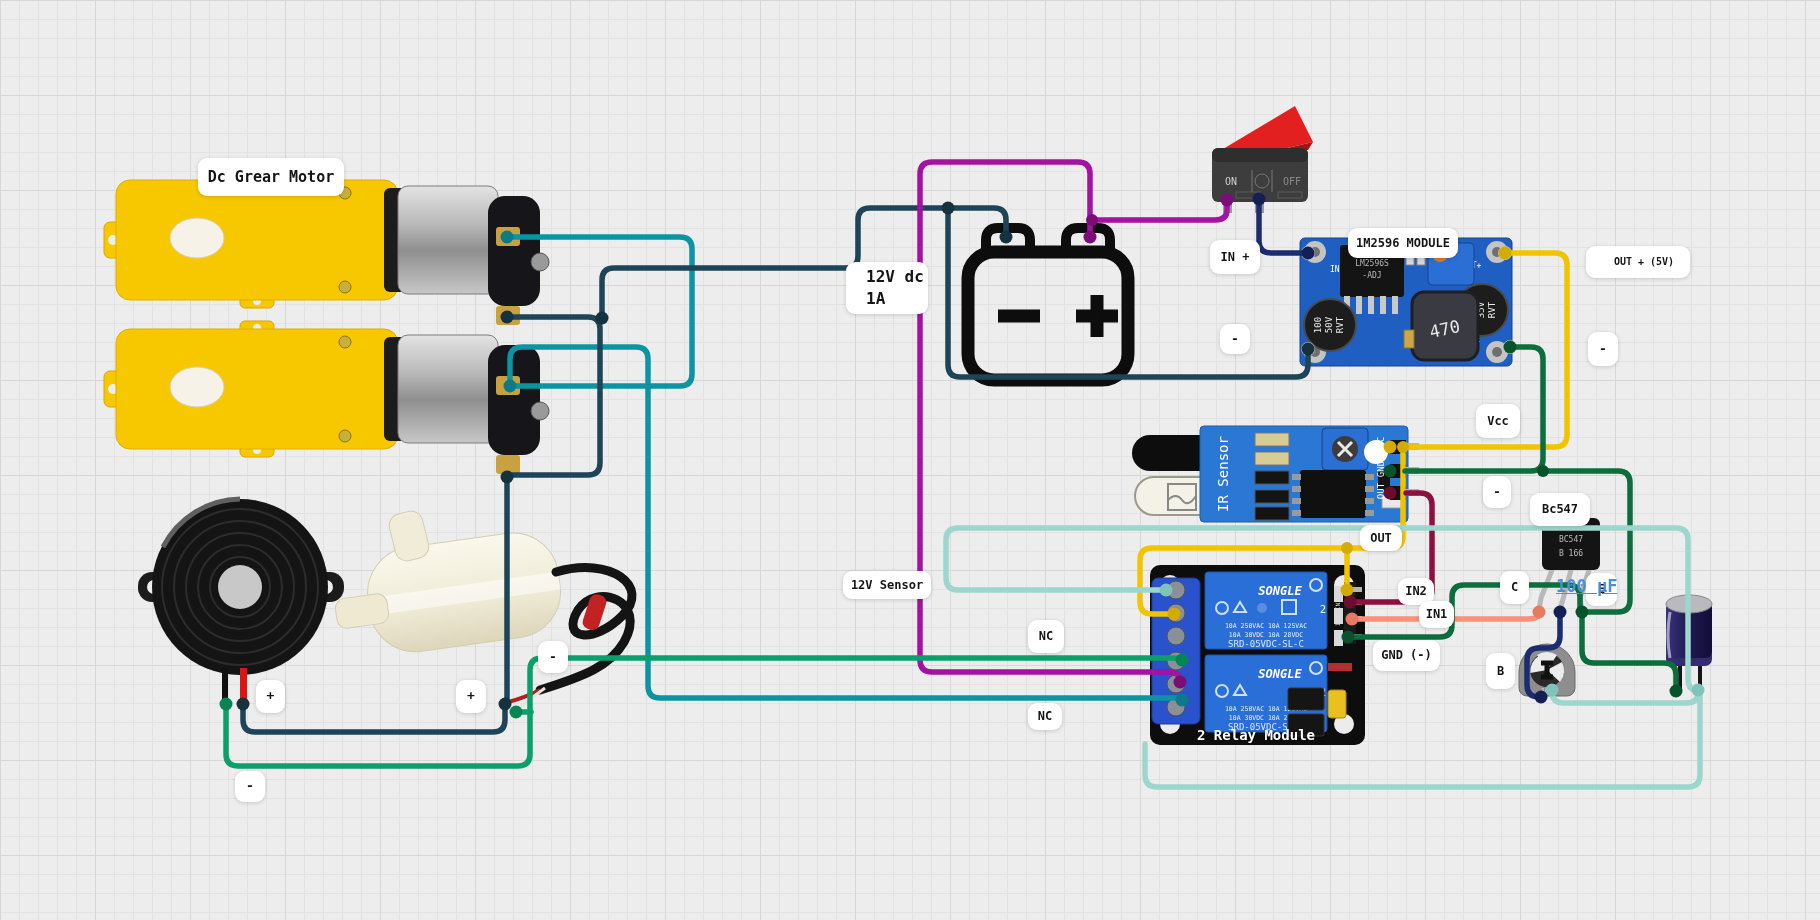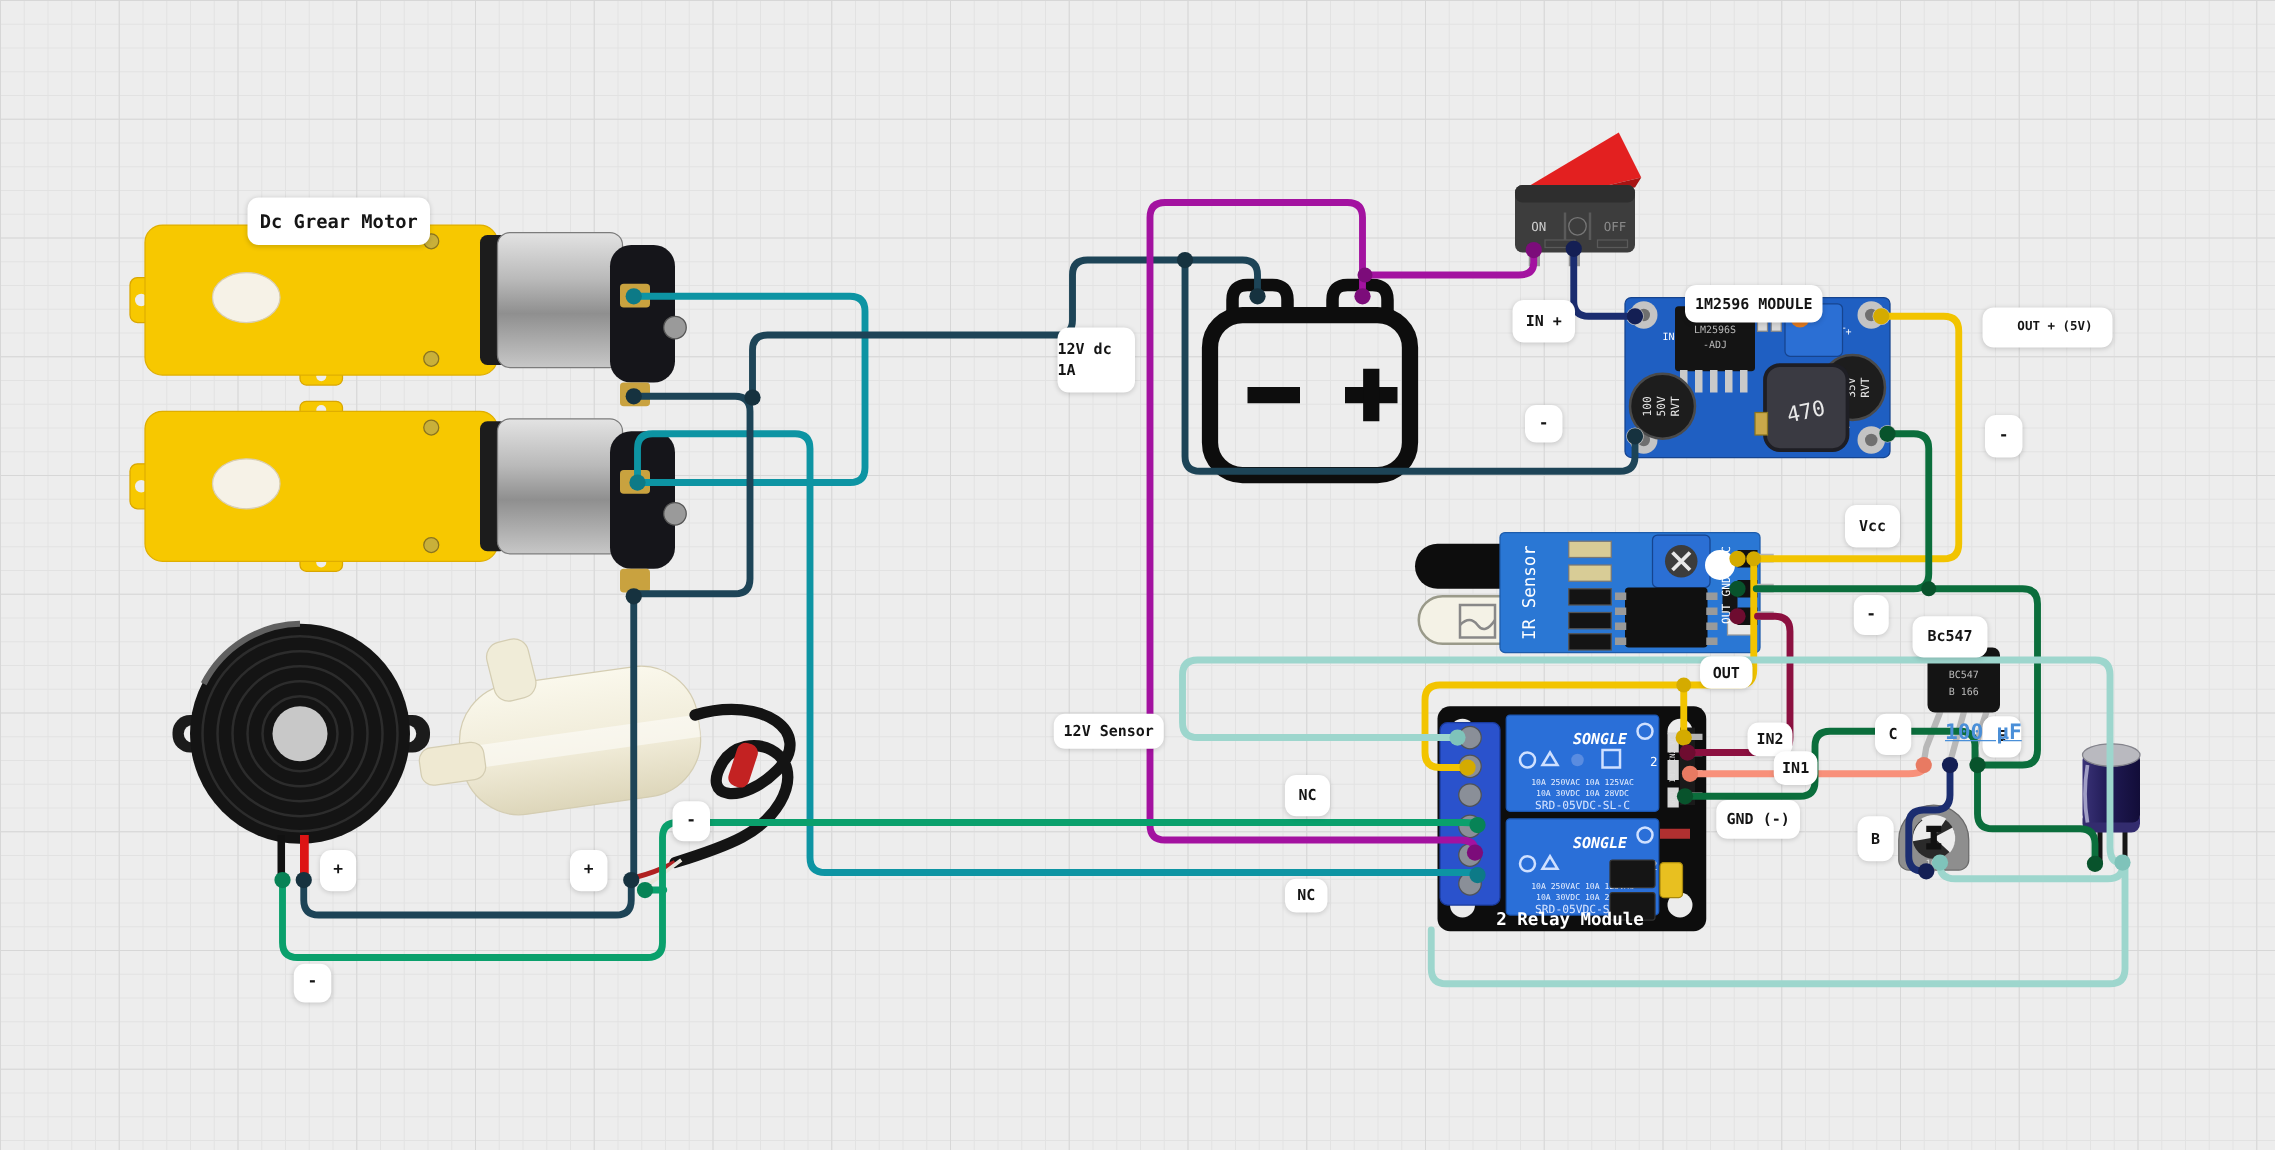--- a/index.html
+++ b/index.html
@@ -433,21 +433,21 @@
           <circle cx="1350" cy="602" r="6.5"></circle>
       </g>
       <g fill="#e87a62">
         <circle cx="1352" cy="619" r="6.5"></circle>
           <circle cx="1539" cy="612" r="6.5"></circle>
       </g>
     </g>
   </svg>
 
   <div class="lbl" style="left:198px;top:158px;width:146px;height:38px;font-size:15px;">Dc Grear Motor</div>
-  <div class="lbl" style="left:846px;top:262px;width:62px;height:52px;font-size:12px;justify-content:flex-start;padding-left:0;">12V dc
+  <div class="lbl" style="left:846px;top:262px;width:62px;height:52px;font-size:16px;justify-content:flex-start;padding-left:20px;">12V dc
 1A</div>
   <div class="lbl" style="left:1210px;top:240px;width:50px;height:34px;font-size:12px;text-align:right;">IN +</div>
   <div class="lbl" style="left:1220px;top:324px;width:30px;height:30px;">-</div>
   <div class="lbl" style="left:1348px;top:199px;width:110px;height:30px;font-size:12px;margin-top:29px;">1M2596 MODULE</div>
   <div class="lbl" style="left:1586px;top:246px;width:92px;height:32px;font-size:10px;padding-left:12px;">OUT + (5V)</div>
   <div class="lbl" style="left:1588px;top:332px;width:30px;height:34px;">-</div>
   <div class="lbl" style="left:1476px;top:404px;width:44px;height:34px;font-size:12px;">Vcc</div>
   <div class="lbl" style="left:1483px;top:476px;width:28px;height:32px;">-</div>
   <div class="lbl" style="left:1530px;top:493px;width:60px;height:33px;font-size:12px;">Bc547</div>
   <div class="lbl" style="left:1360px;top:525px;width:42px;height:26px;font-size:12px;">OUT</div>

